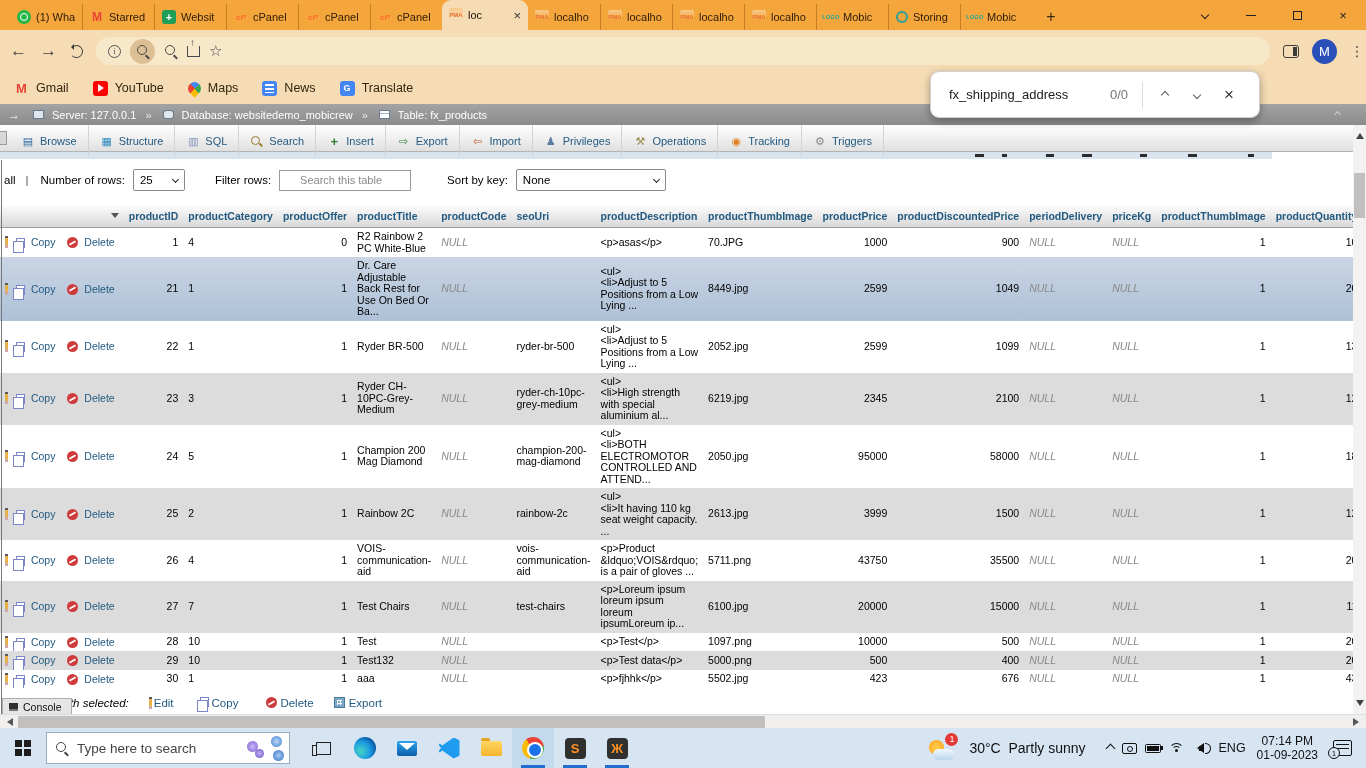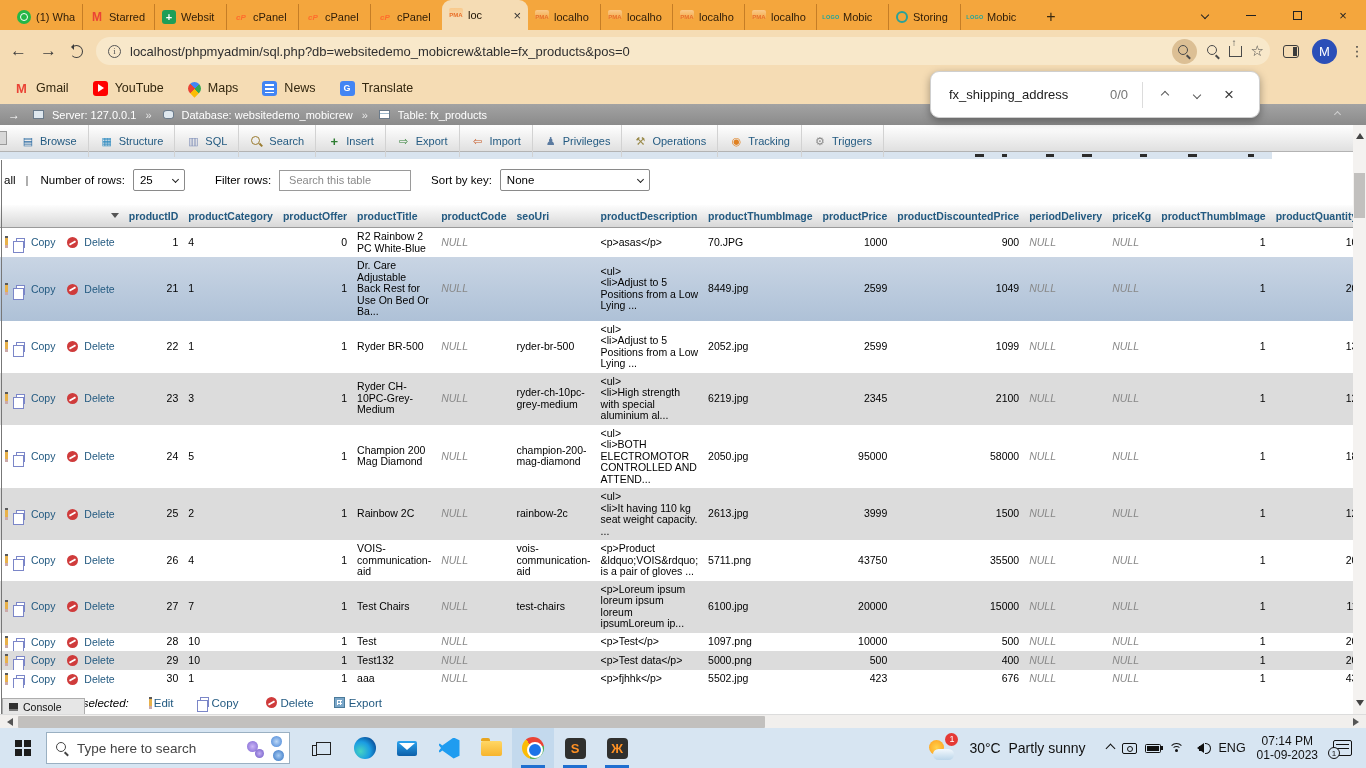--- a/index.html
+++ b/index.html
@@ -108,21 +108,21 @@
 
   
   .content{position:absolute;top:159px;left:0;right:13px;bottom:54px;background:#fff;overflow:hidden;font-size:11px}
   .leftline{position:absolute;left:1px;top:160px;bottom:42px;width:1px;background:#777;z-index:6}
   .ctrlrow{display:flex;align-items:center;gap:8px;padding:10px 0 8px 4px;color:#000;font-size:11.5px}
   .ctrlrow .bar{color:#555;margin:0 4px 0 2px}
   .sel{display:inline-flex;align-items:center;justify-content:space-between;background:#fff;border:1px solid #8a8a8a;border-radius:2px;height:22px;padding:0 6px;gap:8px;font-size:11.5px}
   .sel .cv{width:5px;height:5px;color:#222;margin-top:-2px}
   .selrows{width:52px;margin-right:22px}
   .selsort{width:150px}
-  .flt{width:132px;height:21px;border:1px solid #9a9a9a;font-size:11px;padding:0 9px;color:#222;margin-right:12px;font-family:"Liberation Sans",sans-serif}
+  .flt{width:132px;height:21px;border:1px solid #9a9a9a;font-size:11px;padding:0 20px;color:#222;margin-right:28px;font-family:"Liberation Sans",sans-serif}
   .flt::placeholder{color:#8a8a8a}
 
   table.grid{border-collapse:collapse;table-layout:fixed;margin-top:6px}
   .grid th{background:linear-gradient(#fdfdfd,#d8d8d8);color:#235a81;font-size:10.5px;text-align:left;padding:5px 5px;border-bottom:1px solid #9a9a9a;white-space:nowrap;overflow:hidden}
   .grid td{padding:3px 5px;vertical-align:middle;font-size:10.5px;line-height:11.5px;color:#000;overflow:hidden}
   .grid td.num{text-align:right}
   .grid td.pre{white-space:pre-line}
   .grid .null{color:#888;font-style:italic}
   .grid tr.shade td{background:#dcdcdc}
   .grid tr.marked td{background:linear-gradient(#c9d5e4,#aec1d7)}
@@ -135,21 +135,21 @@
   .ico-pencil{display:inline-block;width:3px;height:12px;background:linear-gradient(#5a5a5a 2px,#e8b14a 2px 9px,#caa 9px);margin:0 2px -2px 0}
   .ico-export{display:inline-block;width:11px;height:11px;background:#7ba7c9;border:1px solid #4a7a9a;position:relative;margin:0 4px -2px 0}
   .ico-export::after{content:"";position:absolute;inset:2px;background:linear-gradient(#fff 1px,transparent 1px) 0 0/100% 3px,linear-gradient(90deg,#fff 1px,transparent 1px) 0 0/3px 100%}
   .sortcaret{float:right;margin-top:3px;border:4px solid transparent;border-top:5px solid #555}
 
   .footrow{display:flex;align-items:center;gap:6px;padding:9px 0 6px 2px;font-size:11.5px}
   .ws{font-style:italic;margin:0 14px 0 16px}
   .fact{color:#235a81;margin-right:20px;display:flex;align-items:flex-start}
 
   
-  .consoletab{position:absolute;left:2px;bottom:54px;height:16px;background:#e6e6e6;border:1px solid #adadad;border-bottom:none;display:flex;align-items:center;gap:5px;padding:0 22px 0 6px;font-size:10.5px;color:#111;z-index:7}
+  .consoletab{position:absolute;left:2px;bottom:54px;height:16px;background:#e6e6e6;border:1px solid #adadad;border-bottom:none;display:flex;align-items:center;gap:5px;padding:0 9px 0 6px;font-size:10.5px;color:#111;z-index:7}
   .conico{width:9px;height:8px;background:#2f2f2f;border-bottom:2px solid #777}
   .hscroll{position:absolute;left:0;right:0;bottom:40px;height:14px;background:#f1efed;z-index:8;border-top:1px solid #dcdcdc}
   .hthumb{position:absolute;left:18px;top:1px;width:747px;height:12px;background:#c2c0be;border-radius:1px}
   .harrow{position:absolute;top:3px;width:0;height:0;border:4px solid transparent}
   .harrow.l{left:3px;border-right:6px solid #555}
   .harrow.r{right:3px;border-left:6px solid #555}
   .vscroll{position:absolute;right:0;top:125px;bottom:54px;width:13px;background:#f4f2f0;z-index:8}
   .vthumb{position:absolute;top:48px;left:1px;width:11px;height:45px;background:#c2c0be}
   .varrow{position:absolute;left:2.5px;width:0;height:0;border:4px solid transparent}
   .varrow.u{top:4px;border-bottom:6px solid #444}
@@ -293,21 +293,20 @@
       <div class="wbtn">×</div>
     </div>
   </div>
 
   <div class="toolbar">
     <span class="navic">←</span>
     <span class="navic">→</span>
     <span class="reload"></span>
     <div class="urlpill">
       <span class="infoc">i</span>
-      <span class="url">localhost/phpmyadmin/sql.php?db=websitedemo_mobicrew&amp;table=fx_products&amp;pos=0</span>
       <span class="findon">
           <span class="mag"></span>
         </span>
       <span class="mag"></span>
       <span class="sharei"></span>
       <span class="star">☆</span>
     </div>
     <span class="split"></span>
     <span class="avatar">M</span>
     <span class="kebab">⋮</span>

